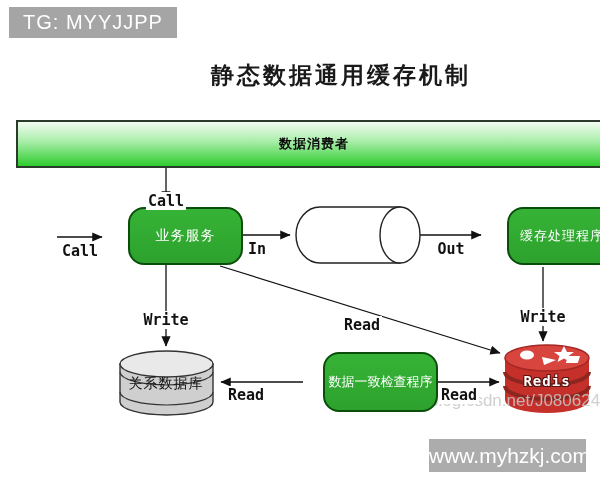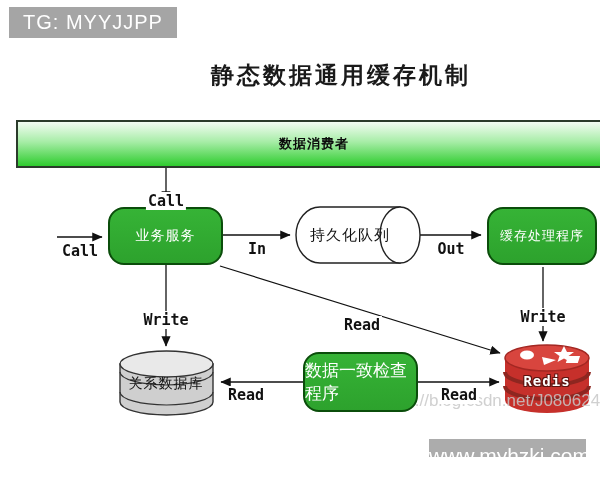--- a/index.html
+++ b/index.html
@@ -7,21 +7,21 @@
     position:relative;width:600px;height:480px;background:#fff;overflow:hidden;
     font-family:"Liberation Sans",sans-serif;
   }
   
   .tg-badge{
     position:absolute;left:9px;top:7px;height:31px;padding:0 14px;
     background:#a5a5a5;color:#fff;font-size:20px;line-height:31px;
     letter-spacing:1px;
   }
   .site-badge{
-    position:absolute;left:429px;top:439px;width:157px;height:18px;
+    position:absolute;left:429px;top:439px;width:157px;height:33px;
     background:#acacac;color:#fff;font-size:21px;line-height:33px;text-align:center;
   }
   .csdn-watermark{
     position:absolute;left:378px;top:391px;color:rgba(200,200,200,0.85);
     font-size:17px;white-space:nowrap;pointer-events:none;
   }
   
   .page-title{
     position:absolute;left:0;top:60px;width:100%;text-align:center;
     font-family:"Liberation Serif",serif;font-weight:bold;font-size:23px;
@@ -37,25 +37,25 @@
   .consumer-bar{left:16px;top:120px;width:596px;height:48px;}
   .producer-bar{
     left:3px;top:207px;width:54px;height:203px;
     background:linear-gradient(180deg,#f5fdf5 0%,#c9f4c9 45%,#54dc54 100%);
     white-space:pre-line;text-align:center;line-height:1.35;font-size:14px;
   }
   .gbox{
     position:absolute;border:2px solid #0b4d0b;border-radius:16px;box-sizing:border-box;
     background:linear-gradient(180deg,#36b336 0%,#2da22d 100%);
     display:flex;align-items:center;justify-content:center;
-    color:#fff;font-size:14px;letter-spacing:1px;
+    color:#fff;font-size:14px;letter-spacing:1px;margin-left:20px;
   }
   .service-box{left:108px;top:207px;width:115px;height:58px;}
   .cache-box{left:487px;top:207px;width:110px;height:58px;font-size:13px;}
-  .checker-box{left:303px;top:352px;width:115px;height:60px;font-size:17px;letter-spacing:0;}
+  .checker-box{left:303px;top:352px;width:115px;height:60px;font-size:13px;letter-spacing:0;}
   
   .shape-label{
     position:absolute;transform:translate(-50%,-50%);
     color:#111;font-size:15px;letter-spacing:1px;white-space:nowrap;
   }
   .queue-label{left:350px;top:235px;}
   .rdb-label{left:166px;top:384px;font-size:14px;}
   .redis-label{
     left:547px;top:381px;color:#fff;font-weight:bold;font-size:14px;
     font-family:"DejaVu Sans Mono",monospace;
@@ -122,21 +122,20 @@
   <div class="tg-badge">TG: MYYJJPP</div>
   <div class="page-title">静态数据通用缓存机制</div>
   <div class="csdn-watermark">https://blog.csdn.net/J080624</div>
   <div class="site-badge">www.myhzkj.com</div>
 
   <div class="gbar consumer-bar">数据消费者</div>
   <div class="gbox service-box">业务服务</div>
   <div class="gbox cache-box">缓存处理程序</div>
   <div class="gbox checker-box">数据一致检查程序</div>
 
-  <div class="shape-label queue-label">持久化队列</div>
   <div class="shape-label rdb-label">关系数据库</div>
   <div class="shape-label redis-label">Redis</div>
 
   <div class="edge-label" style="left:166px;top:187px;">Call</div>
   <div class="edge-label" style="left:80px;top:237px;">Call</div>
   <div class="edge-label" style="left:257px;top:235px;">In</div>
   <div class="edge-label" style="left:451px;top:235px;">Out</div>
   <div class="edge-label" style="left:166px;top:306px;">Write</div>
   <div class="edge-label" style="left:543px;top:303px;">Write</div>
   <div class="edge-label" style="left:362px;top:311px;">Read</div>

